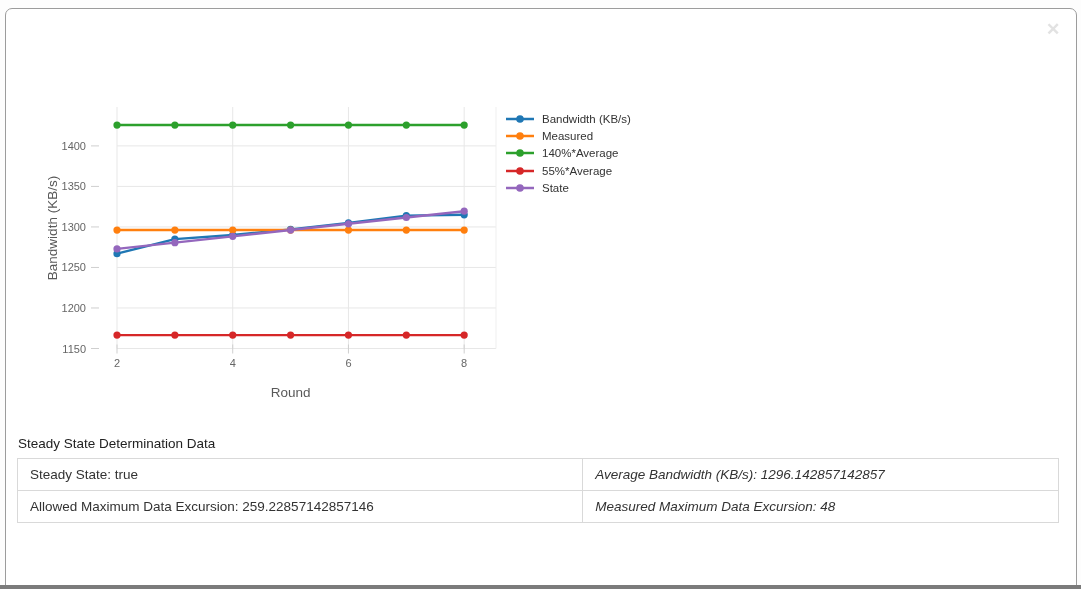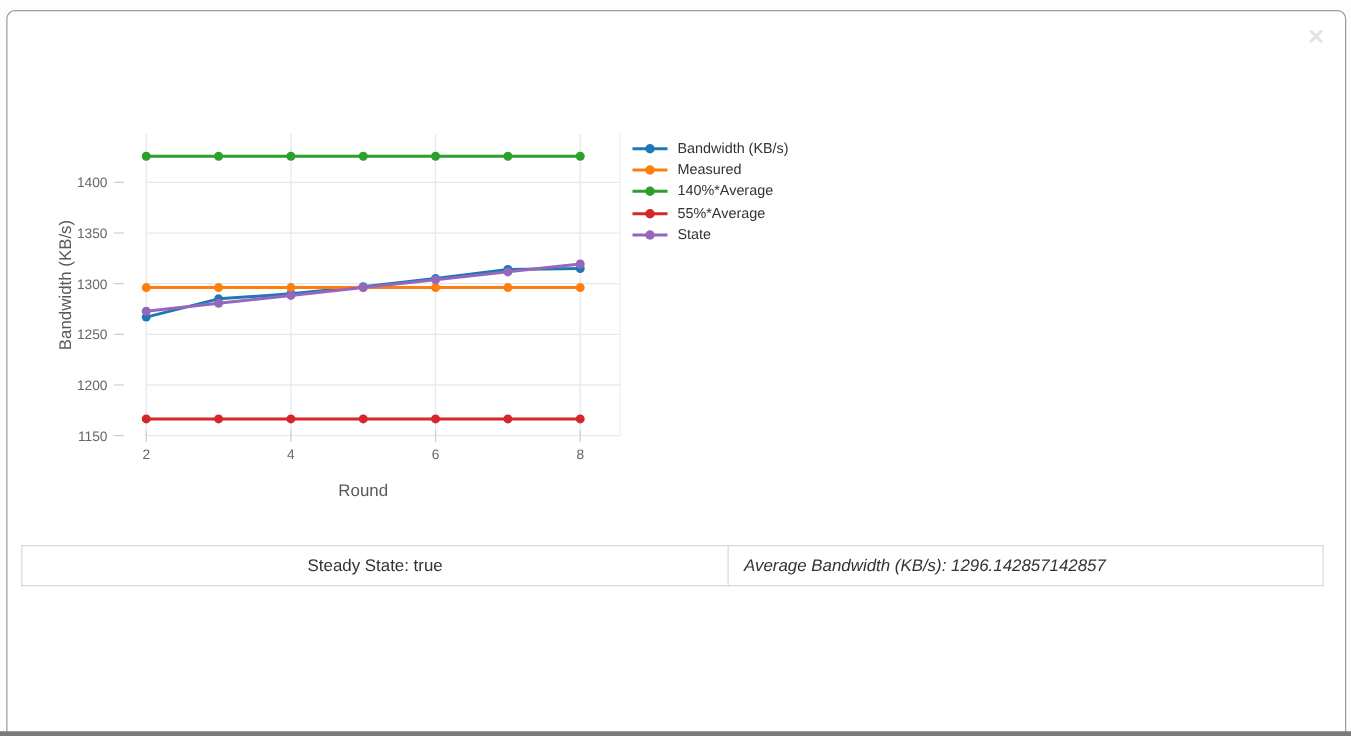--- a/index.html
+++ b/index.html
@@ -24,21 +24,21 @@
   .legend-item svg { display:block; margin-right:7px; }
   .legend-item span { font-size:11.5px; color:#333; white-space:nowrap; }
 
   .table-section { position:absolute; left:17px; top:436px; width:1042px; }
   .table-title { font-size:13.5px; color:#222; margin:0 0 7px 1px; }
   table.ss { width:100%; border-collapse:collapse; background:#fff; }
   table.ss td {
     border:1px solid #d9d9d9; font-size:13.5px; color:#333;
     padding:8px 12px; height:32px; vertical-align:middle; background:#fff;
   }
-  table.ss td.c1 { width:54.3%;text-align:center; }
+  table.ss td.c1 { width:54.3%; }
   table.ss td.c2 { width:45.7%;font-style:italic; }
 
   .bottom-edge { position:absolute; left:0; top:585px; width:1081px; height:4px; background:#7b7b7b; }
 </style>
 </head>
 <body>
 
 <div class="stage">
   <div class="modal"></div>
 
@@ -152,24 +152,29 @@
       <div class="legend-item">
         <svg width="30" height="12">
           <line x1="1" y1="6" x2="29" y2="6" stroke="#9467bd" stroke-width="2.5"></line>
           <circle cx="15" cy="6" r="3.8" fill="#9467bd"></circle>
         </svg>
         <span>State</span>
       </div>
     </div>
 
   <div class="table-section">
+    <div class="table-title">Steady State Determination Data</div>
     <table class="ss">
       <tbody>
         <tr>
           <td class="c1">Steady State: true</td>
           <td class="c2">Average Bandwidth (KB/s): 1296.142857142857</td>
+        </tr>
+        <tr>
+          <td class="c1">Allowed Maximum Data Excursion: 259.22857142857146</td>
+          <td class="c2">Measured Maximum Data Excursion: 48</td>
         </tr>
       </tbody>
     </table>
   </div>
 
   <div class="bottom-edge"></div>
 </div>
 
 </body></html>

